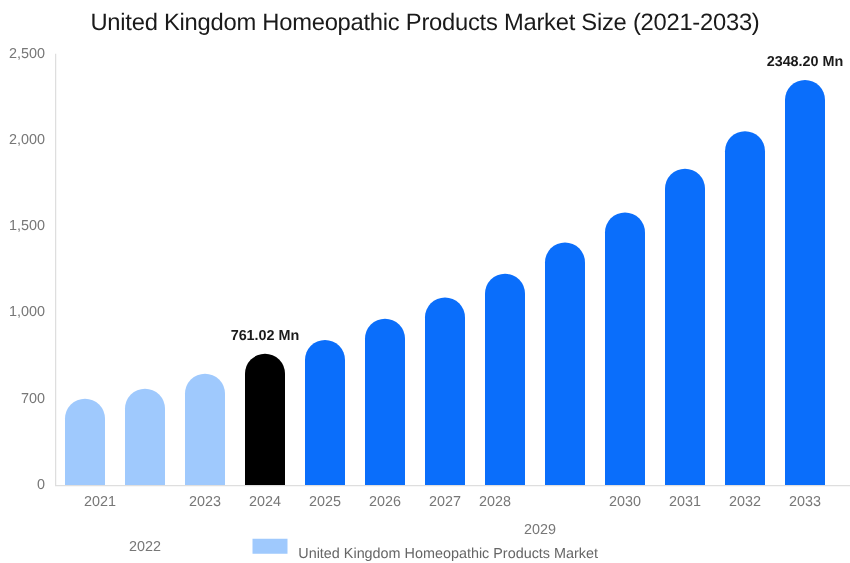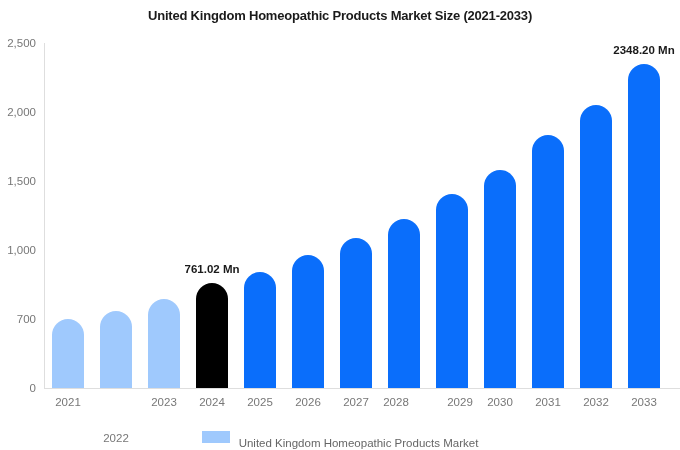--- a/index.html
+++ b/index.html
@@ -23,22 +23,22 @@
     background: #ffffff;
   }
 
   
   #chart-title {
     position: absolute;
     left: 0;
     top: 8px;
     width: 680px;
     text-align: center;
-    font-size: 13px;
-    font-weight: bold;
+    font-size: 19px;
+    font-weight: normal;
     color: #1a1a1a;
     letter-spacing: -0.2px;
     white-space: nowrap;
   }
 
   #y-axis-line {
     position: absolute;
     left: 44px;
     top: 43px;
     width: 1px;
@@ -126,29 +126,29 @@
 
   <div id="y-axis">
       <div class="y-tick-label" style="left: 0px; top: 388px;">0</div>
       <div class="y-tick-label" style="left: 0px; top: 319px;">700</div>
       <div class="y-tick-label" style="left: 0px; top: 250px;">1,000</div>
       <div class="y-tick-label" style="left: 0px; top: 181px;">1,500</div>
       <div class="y-tick-label" style="left: 0px; top: 112px;">2,000</div>
       <div class="y-tick-label" style="left: 0px; top: 43px;">2,500</div>
     </div>
   <div id="x-axis">
-      <div class="x-tick-label" style="left: 44px;">2021</div>
+      <div class="x-tick-label" style="left: 56px;">2021</div>
       <div class="x-tick-label" style="left: 92px; margin-top: 36px;">2022</div>
       <div class="x-tick-label" style="left: 140px;">2023</div>
       <div class="x-tick-label" style="left: 188px;">2024</div>
       <div class="x-tick-label" style="left: 236px;">2025</div>
       <div class="x-tick-label" style="left: 284px;">2026</div>
       <div class="x-tick-label" style="left: 332px;">2027</div>
       <div class="x-tick-label" style="left: 372px;">2028</div>
-      <div class="x-tick-label" style="left: 436px;">2029</div>
+      <div class="x-tick-label" style="left: 408px; margin-top: 22px;">2029</div>
       <div class="x-tick-label" style="left: 476px;">2030</div>
       <div class="x-tick-label" style="left: 524px;">2031</div>
       <div class="x-tick-label" style="left: 572px;">2032</div>
       <div class="x-tick-label" style="left: 620px;">2033</div>
     </div>
   <div id="bars-layer">
       <div class="bar" style="left: 52px; top: 318.586px; width: 32px; height: 69.414px; background: rgb(159, 201, 253);"></div>
       <div class="bar" style="left: 100px; top: 310.72px; width: 32px; height: 77.28px; background: rgb(159, 201, 253);"></div>
       <div class="bar" style="left: 148px; top: 298.576px; width: 32px; height: 89.424px; background: rgb(159, 201, 253);"></div>
       <div class="bar" style="left: 196px; top: 282.979px; width: 32px; height: 105.021px; background: rgb(0, 0, 0);"></div>

